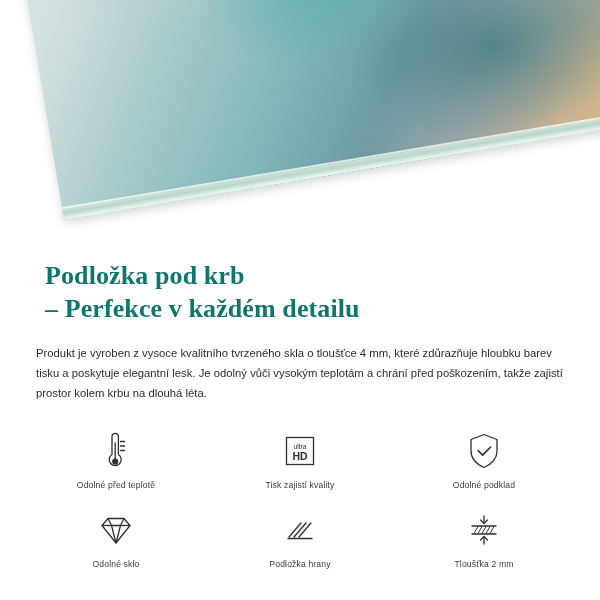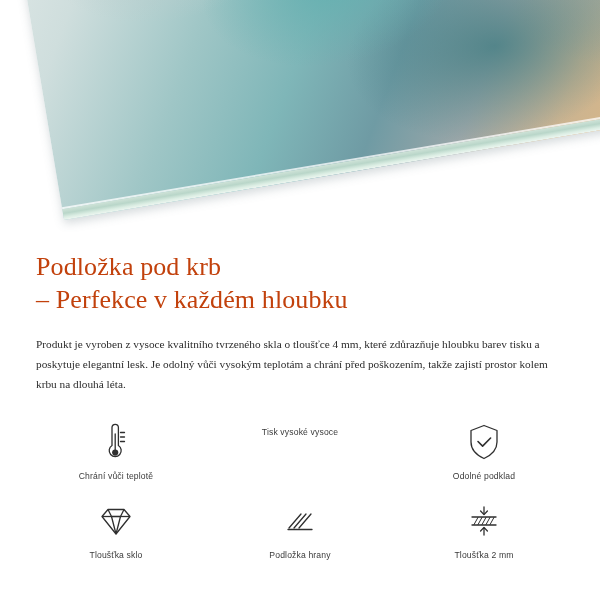--- a/index.html
+++ b/index.html
@@ -137,31 +137,31 @@
   .sparkle-d2 { transform: translate(-50%,-50%) rotate(-45deg); }
 
   
   .content {
     padding: 18px 36px 0 36px;
   }
   .headline {
     font-family: "Liberation Serif", serif;
     font-size: 26px;
     line-height: 1.28;
-    color: #c2410c;
-    font-weight: 400;
-    margin: 0;
+    color: #0f766e;
+    font-weight: 700;
+    margin: 9px;
     letter-spacing: 0.1px;
   }
   .headline .l2 {
     display: block;
   }
   .body-copy {
     margin: 17px 0 10px 0;
-    font-family: Liberation Serif, serif;
+    font-family: Liberation Sans, sans-serif;
     font-size: 11.3px;
     line-height: 1.78;
     color: #2c2c2c;
     max-width: 536px;
   }
 
   
   .features {
     margin-top: 26px;
     padding: 0 24px;
@@ -214,45 +214,52 @@
         <div class="sparkle-core"></div>
         <div class="sparkle-d1"></div>
         <div class="sparkle-d2"></div>
       </div>
     </div>
   </div>
 
   <div class="content">
     <h1 class="headline">
       <span>Podložka pod krb</span>
-      <span class="l2">– Perfekce v každém hloubku</span>
+      <span class="l2">– Perfekce v každém detailu</span>
     </h1>
     <p class="body-copy">Produkt je vyroben z vysoce kvalitního tvrzeného skla o tloušťce 4 mm, které zdůrazňuje hloubku barev tisku a poskytuje elegantní lesk. Je odolný vůči vysokým teplotám a chrání před poškozením, takže zajistí prostor kolem krbu na dlouhá léta.</p>
   </div>
 
   <div class="features">
 
     <div class="feature">
       <div class="feature-icon">
         <svg width="42" height="44" viewBox="0 0 42 44">
           <g fill="none" stroke="#2f2f2f" stroke-width="1.3" stroke-linecap="round">
             <path d="M17 7.5a3.2 3.2 0 0 1 6.4 0v18a6 6 0 1 1-6.4 0z"></path>
             <line x1="20.2" y1="14" x2="20.2" y2="30"></line>
             <circle cx="20.2" cy="32.6" r="3.1" fill="#2f2f2f" stroke="none"></circle>
             <line x1="25.5" y1="12.5" x2="29.5" y2="12.5"></line>
             <line x1="25.5" y1="17" x2="29.5" y2="17"></line>
             <line x1="25.5" y1="21.5" x2="29.5" y2="21.5"></line>
           </g>
         </svg>
       </div>
-      <div class="feature-label">Chrání vůči teplotě</div>
-    </div>
-
-    <div class="feature">
-      <div class="feature-label">Tisk vysoké vysoce</div>
+      <div class="feature-label">Odolné před teplotě</div>
+    </div>
+
+    <div class="feature">
+      <div class="feature-icon">
+        <svg width="44" height="40" viewBox="0 0 44 40">
+          <rect x="8.5" y="6.5" width="27" height="27" fill="none" stroke="#2f2f2f" stroke-width="1.3"></rect>
+          <text x="22" y="18" text-anchor="middle" font-family="Liberation Sans, sans-serif" font-size="6.6" fill="#2f2f2f">ultra</text>
+          <text x="22" y="29" text-anchor="middle" font-family="Liberation Sans, sans-serif" font-size="10.5" font-weight="bold" fill="#2f2f2f">HD</text>
+        </svg>
+      </div>
+      <div class="feature-label">Tisk zajistí kvality</div>
     </div>
 
     <div class="feature">
       <div class="feature-icon">
         <svg width="42" height="44" viewBox="0 0 42 44">
           <path d="M21 5.5 L34 10.5 V22 c0 8.5 -6.5 13.5 -13 16.5 C14.5 35.5 8 30.5 8 22 V10.5 Z" fill="none" stroke="#2f2f2f" stroke-width="1.3" stroke-linejoin="round"></path>
           <path d="M15 21.5 l4.6 4.6 L27.6 18" fill="none" stroke="#2f2f2f" stroke-width="1.6" stroke-linecap="round" stroke-linejoin="round"></path>
         </svg>
       </div>
       <div class="feature-label">Odolné podklad</div>
@@ -263,21 +270,21 @@
         <svg width="46" height="40" viewBox="0 0 46 40">
           <g fill="none" stroke="#2f2f2f" stroke-width="1.3" stroke-linejoin="round">
             <path d="M9 15.5 L15 8.5 H31 L37 15.5 L23 33 Z"></path>
             <path d="M9 15.5 H37"></path>
             <path d="M15 8.5 L18.5 15.5 L23 33"></path>
             <path d="M31 8.5 L27.5 15.5 L23 33"></path>
             <path d="M18.5 15.5 H27.5"></path>
           </g>
         </svg>
       </div>
-      <div class="feature-label">Tloušťka sklo</div>
+      <div class="feature-label">Odolné sklo</div>
     </div>
 
     <div class="feature">
       <div class="feature-icon">
         <svg width="46" height="40" viewBox="0 0 46 40">
           <g stroke="#2f2f2f" stroke-width="1.3" stroke-linecap="round">
             <line x1="12" y1="27" x2="24" y2="13"></line>
             <line x1="17" y1="27" x2="29" y2="13"></line>
             <line x1="22" y1="27" x2="34" y2="13"></line>
             <line x1="11" y1="28.5" x2="35" y2="28.5"></line>

